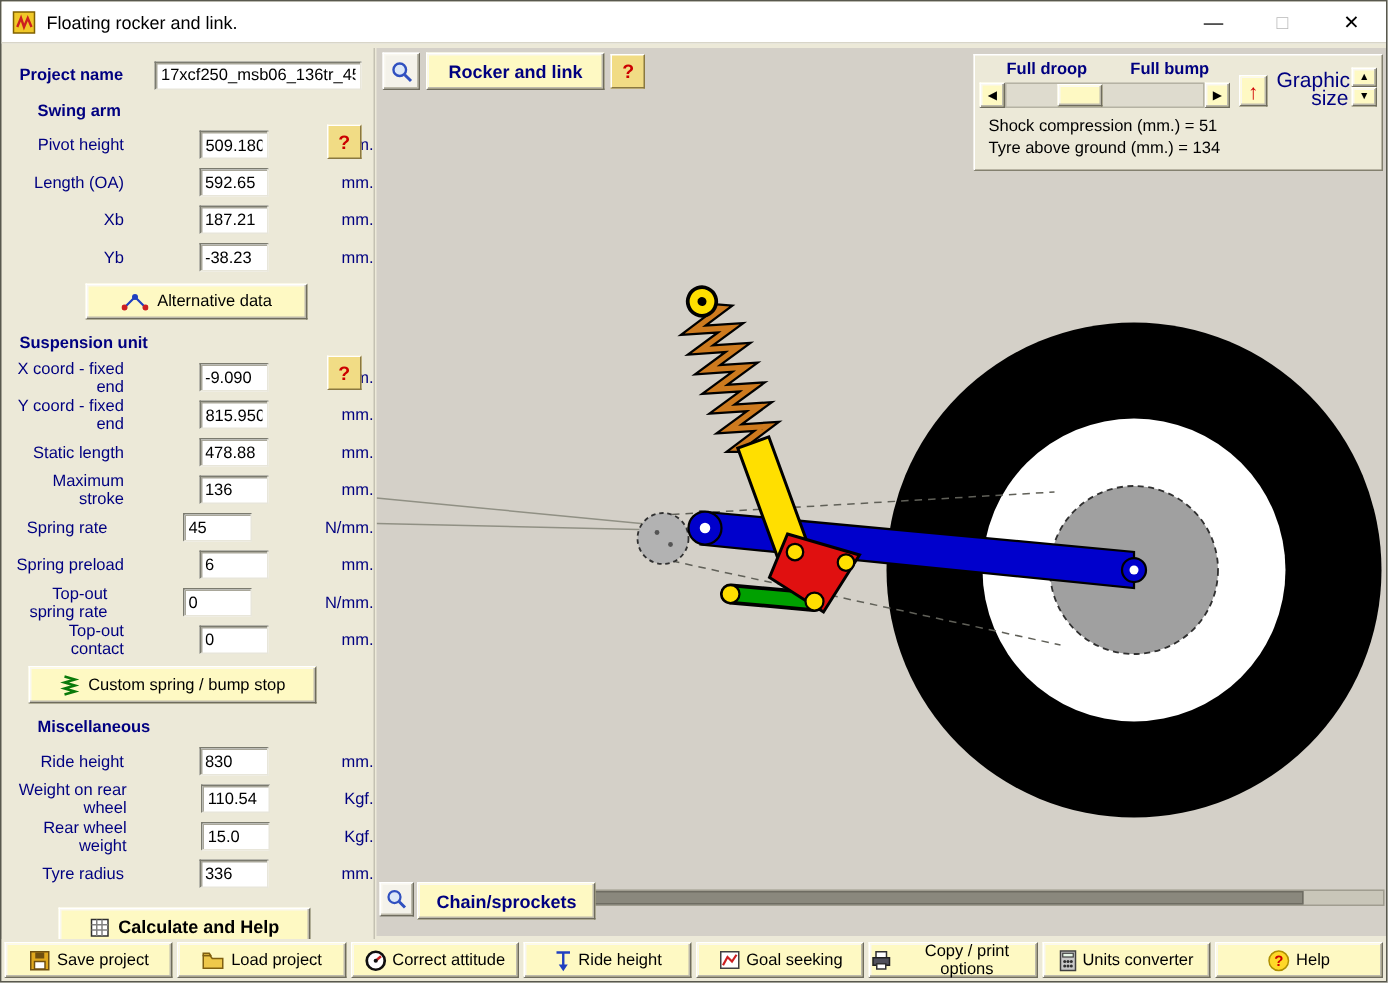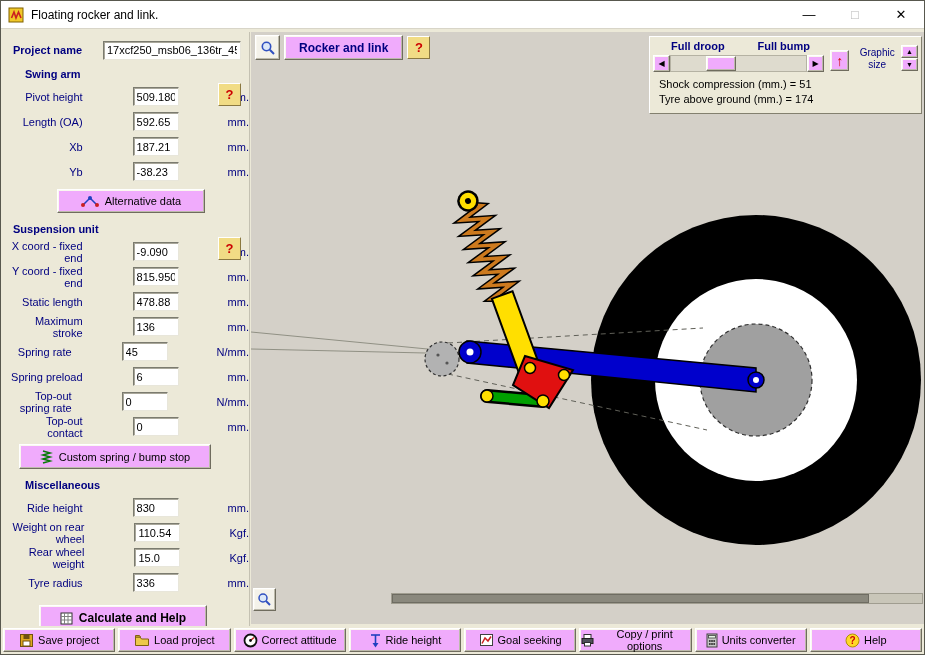--- a/index.html
+++ b/index.html
@@ -7,21 +7,21 @@
   .window{position:relative;width:925px;height:655px;background:#ece9d8;border:1px solid #58584e;overflow:hidden;font-size:11px;color:#000;}
 
   
   .titlebar{position:absolute;top:0;left:0;right:0;height:28px;background:#ffffff;border-bottom:1px solid #d8d5c8;display:flex;align-items:center;}
   .title-text{font-size:12px;margin-left:6px;color:#000;}
   .win-btns{margin-left:auto;display:flex;height:100%;}
   .win-btn{width:46px;display:flex;align-items:center;justify-content:center;font-size:13px;cursor:default;}
   .win-btn.dim{color:#b8b8b8;}
 
   
-  .btn3d{background:#f0abfc;border:1px solid;border-color:#ffffff #6f6c5e #6f6c5e #ffffff;box-shadow:inset -1px -1px 0 #bdbaab, inset 1px 1px 0 #faf8f0;}
+  .btn3d{background:#fef9c3;border:1px solid;border-color:#ffffff #6f6c5e #6f6c5e #ffffff;box-shadow:inset -1px -1px 0 #bdbaab, inset 1px 1px 0 #faf8f0;}
   .inp{background:#fff;border:1px solid #7b7b6f;border-bottom-color:#e8e6da;border-right-color:#e8e6da;box-shadow:inset 1px 1px 0 #a9a79a;height:19px;width:46px;font-size:11px;padding:0 3px;color:#000;}
 
   
   .sidebar{position:absolute;left:4px;top:31px;width:245px;height:596px;padding-top:6px;border-right:1px solid #c4c1b2;}
   .prow{display:flex;align-items:center;height:24px;padding-left:8px;}
   .plabel{font-weight:bold;color:#000080;width:90px;}
   .pinp{width:138px;}
   .sec-h{color:#000080;font-weight:bold;height:20px;display:flex;align-items:center;}
   .frow{display:flex;align-items:center;height:25px;padding-left:4px;gap:45px;}
   .flabel{width:124px;text-align:right;color:#000080;padding-right:5px;}
@@ -42,21 +42,21 @@
 
   .ctrl-panel{position:absolute;right:4px;top:4px;width:273px;height:78px;background:#ece9d8;border:1px solid;border-color:#fff #83806f #83806f #fff;padding:3px 3px 0 3px;}
   .cp-top{display:flex;align-items:flex-start;}
   .cp-left{width:188px;}
   .cp-labels{display:flex;justify-content:space-between;padding:0 14px 0 18px;height:15px;font-weight:bold;color:#000080;}
   .hscroll{display:flex;height:17px;}
   .sb-btn{width:17px;font-size:8px;display:flex;align-items:center;justify-content:center;cursor:pointer;padding:0;}
   .sb-track{flex:1;background:#dedbce;position:relative;border:1px solid #b5b2a3;}
   .sb-thumb{position:absolute;left:26%;top:0;bottom:0;width:30px;cursor:grab;}
   .jump-btn{width:21px;height:21px;margin:10px 0 0 6px;color:#d00000;font-weight:bold;font-size:14px;display:flex;align-items:center;justify-content:center;cursor:pointer;padding:0;}
-  .gsize{width:48px;margin:7px 0 0 6px;color:#000080;font-size:10px;line-height:12px;text-align:center;}
+  .gsize{width:48px;margin:7px 0 0 6px;color:#000080;font-size:14px;line-height:12px;text-align:right;}
   .spinner{display:flex;flex-direction:column;margin:5px 0 0 2px;}
   .spinner button{width:17px;height:13px;font-size:7px;display:flex;align-items:center;justify-content:center;cursor:pointer;padding:0;}
   .cp-readouts{margin-top:5px;padding-left:6px;font-size:11px;color:#000;line-height:15px;}
 
   .chain-head{position:absolute;left:2px;top:556px;display:flex;gap:2px;z-index:2;}
   .chain-label{height:25px;padding:0 12px;display:flex;align-items:center;font-weight:bold;font-size:12px;color:#000080;}
   .hscrollbar{position:absolute;left:140px;right:3px;top:561px;height:11px;background:#c9c6b9;border:1px solid #a09d90;z-index:1;}
   .hscrollbar .thumb{position:absolute;left:0;top:0;bottom:0;width:90%;background:#8a887d;border:1px solid #6e6c62;}
 
   
@@ -288,31 +288,32 @@
         </div>
         <button class="btn3d jump-btn">↑</button>
         <div class="gsize">Graphic size</div>
         <div class="spinner">
           <button class="btn3d">▲</button>
           <button class="btn3d">▼</button>
         </div>
       </div>
       <div class="cp-readouts">
         <div>Shock compression (mm.) = 51</div>
-        <div>Tyre  above ground (mm.) = 174</div>
+        <div>Tyre  above ground (mm.) = 134</div>
       </div>
     </div>
 
     <div class="chain-head">
       <button class="btn3d mag-btn" style="width:23px;height:23px">
         <svg width="15" height="15">
           <circle cx="6" cy="6" r="4" fill="#dce8f8" stroke="#3050c0" stroke-width="1.5"></circle>
           <line x1="9" y1="9" x2="13" y2="13" stroke="#3050c0" stroke-width="2"></line>
         </svg>
       </button>
+      <div class="btn3d chain-label">Chain/sprockets</div>
     </div>
     <div class="hscrollbar">
       <div class="thumb"></div>
     </div>
   </div>
 
   <div class="toolbar">
     <button class="btn3d tb-btn">
       <svg width="15" height="15">
         <rect x="1.5" y="1.5" width="12" height="12" fill="#e0a81e" stroke="#705010"></rect>

